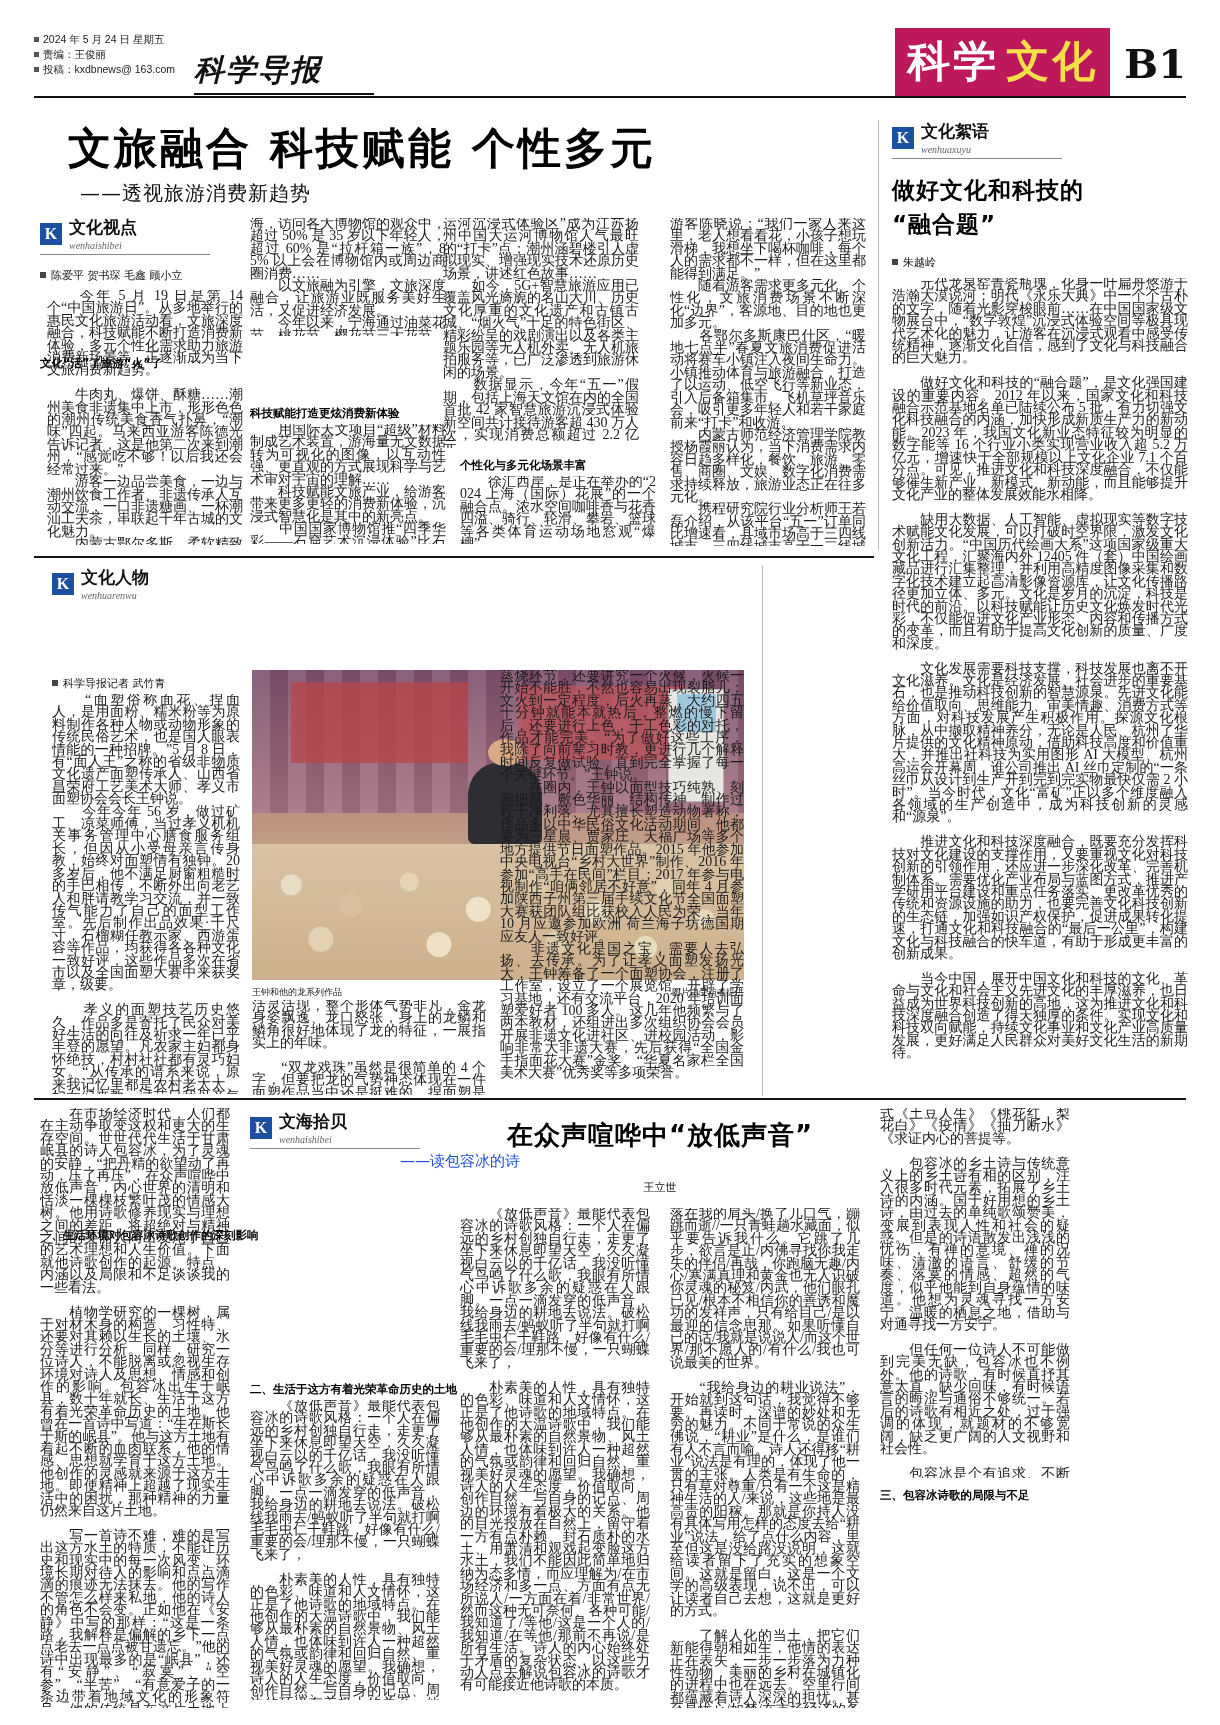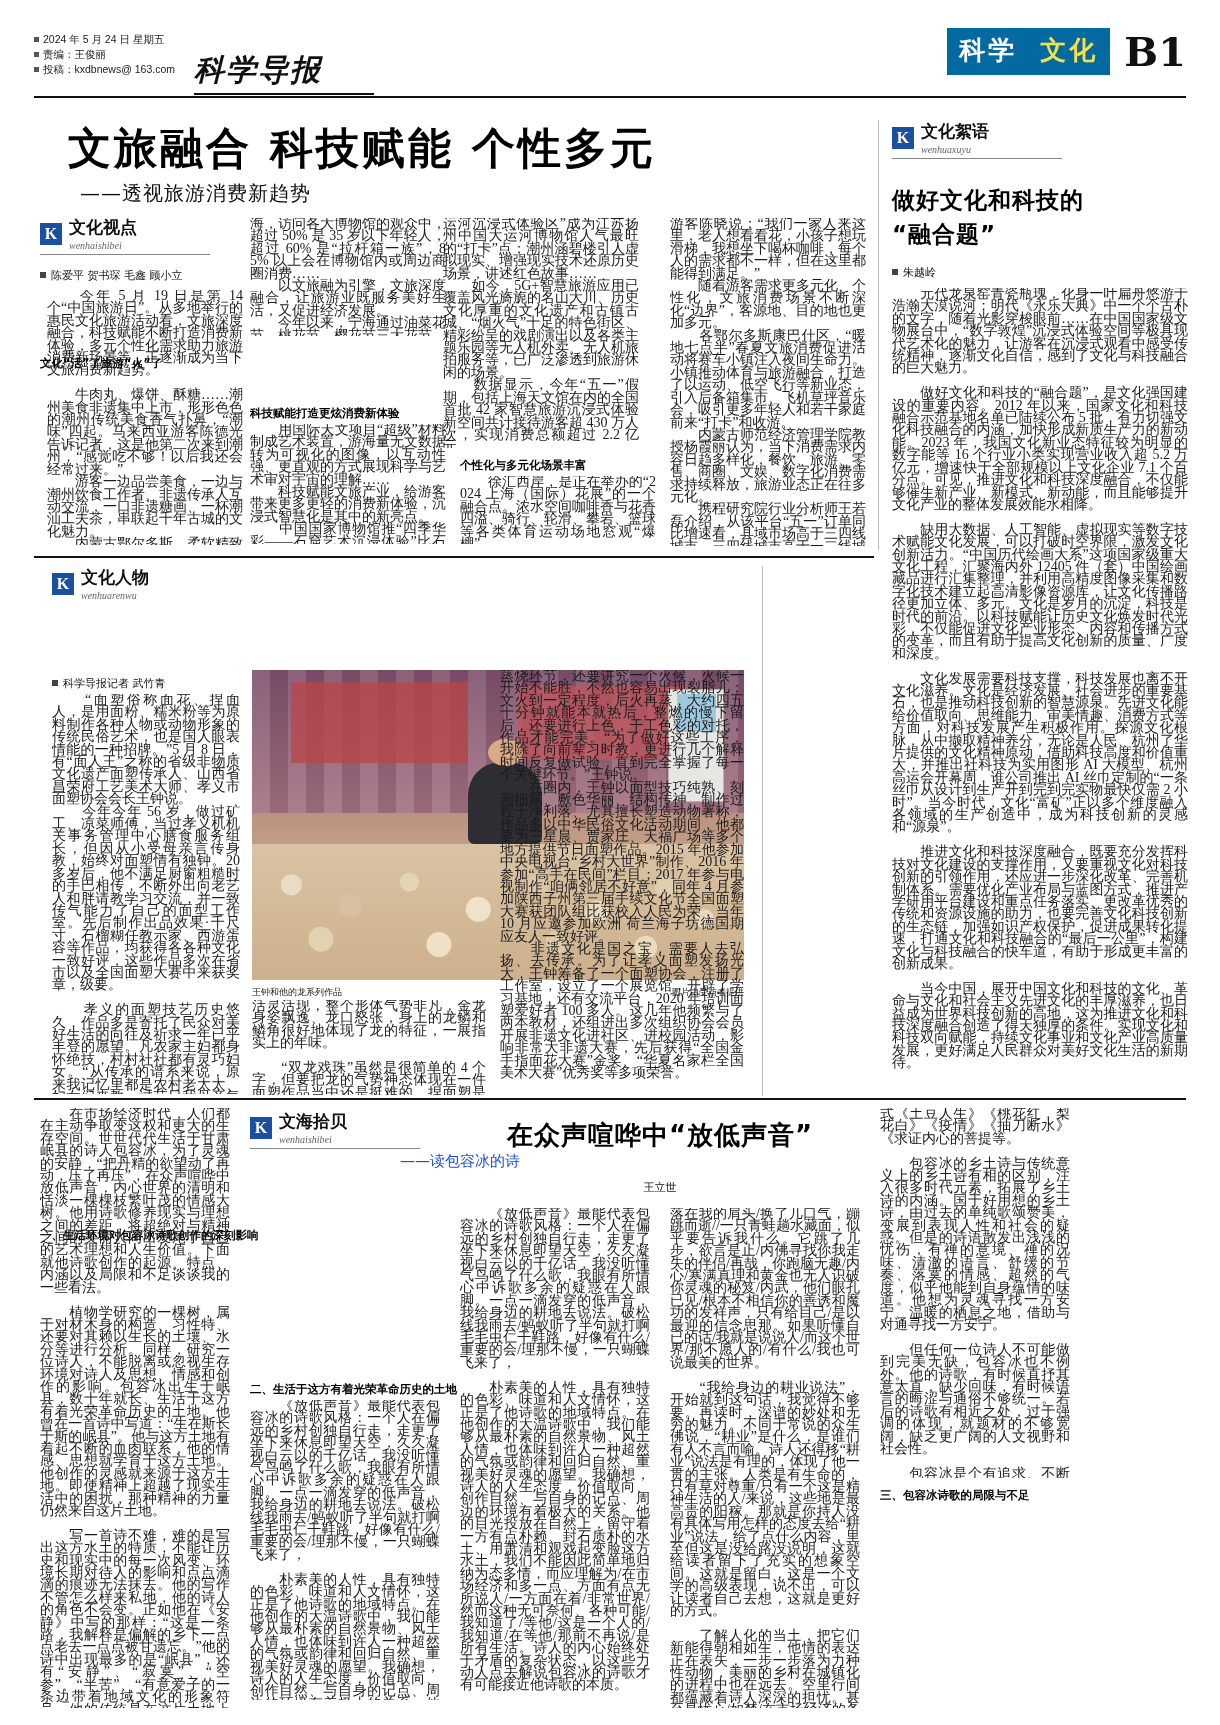--- a/index.html
+++ b/index.html
@@ -35,23 +35,23 @@
     font-weight:bold;font-size:30px;letter-spacing:2px;color:#111;
     font-style:italic;
   }
   .mast-center .rule{
     border-bottom:2px solid #111;width:180px;margin-top:2px;
   }
   .mast-right{
     display:flex;align-items:center;gap:14px;
   }
   .ban{
-    background:#0369a1;color:#fff;font-family:"DejaVu Serif", serif;
-    font-weight:bold;font-size:26px;letter-spacing:3px;
-    padding:5px 12px 7px 12px;display:flex;gap:23px;align-items:center;
+    background:#be185d;color:#fff;font-family:"DejaVu Serif", serif;
+    font-weight:bold;font-size:43px;letter-spacing:3px;
+    padding:5px 12px 7px 12px;display:flex;gap:7px;align-items:center;
   }
   .ban .w1{color:#ffffff}
   .ban .w2{color:#f5e04a}
   .pagenum{
     font-family:"DejaVu Serif", serif;font-weight:bold;font-size:40px;color:#111;
   }
   .hrule{
     position:absolute;left:34px;width:1152px;border-top:2px solid #111;
   }
   
@@ -96,21 +96,21 @@
   .byline:before{
     content:"";display:inline-block;width:6px;height:6px;background:#444;margin-right:5px;vertical-align:1px;
   }
   .subtitle-b{
     font-family:"DejaVu Sans", sans-serif;font-weight:bold;font-size:11.5px;color:#000;
   }
   
   .rightbox{position:absolute;left:892px;top:120px;width:296px;}
   .rtitle{
     font-family:"DejaVu Sans", sans-serif;font-weight:bold;font-size:23px;
-    line-height:34px;color:#000;letter-spacing:1px;margin-top:24px;
+    line-height:34px;color:#000;letter-spacing:1px;margin-top:14px;
   }
   
   .feat-headline{
     position:absolute;left:52px;top:608px;width:820px;
     font-family:"DejaVu Sans", sans-serif;font-weight:bold;font-size:37px;
     letter-spacing:2px;color:#000;
   }
   .photo{
     position:absolute;left:252px;top:670px;width:492px;height:310px;
     background:linear-gradient(180deg,#6a4a6a 0%,#8d5f72 18%,#b98d7c 42%,#c4a48c 62%,#cfb59a 80%,#c9ab92 100%);

